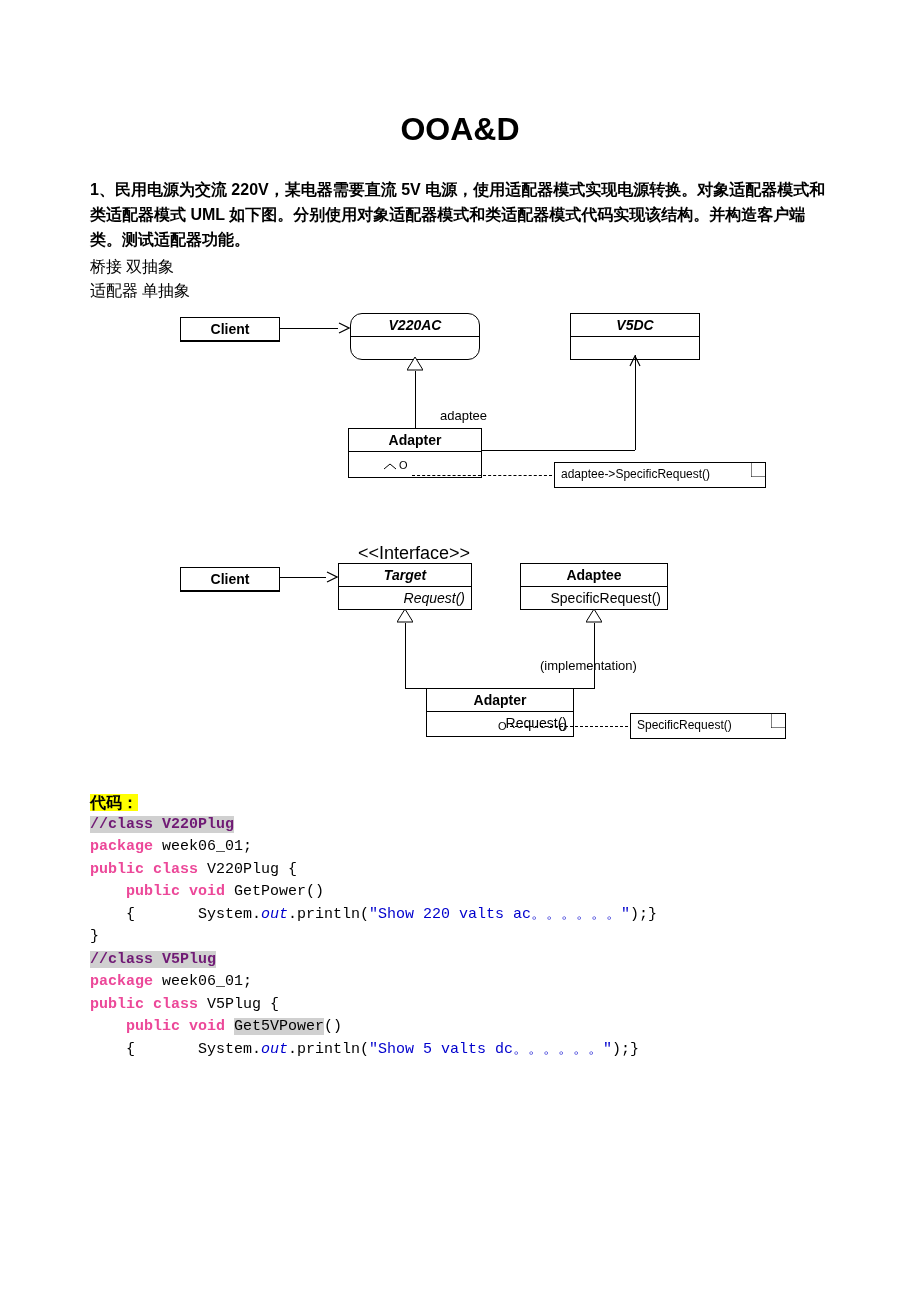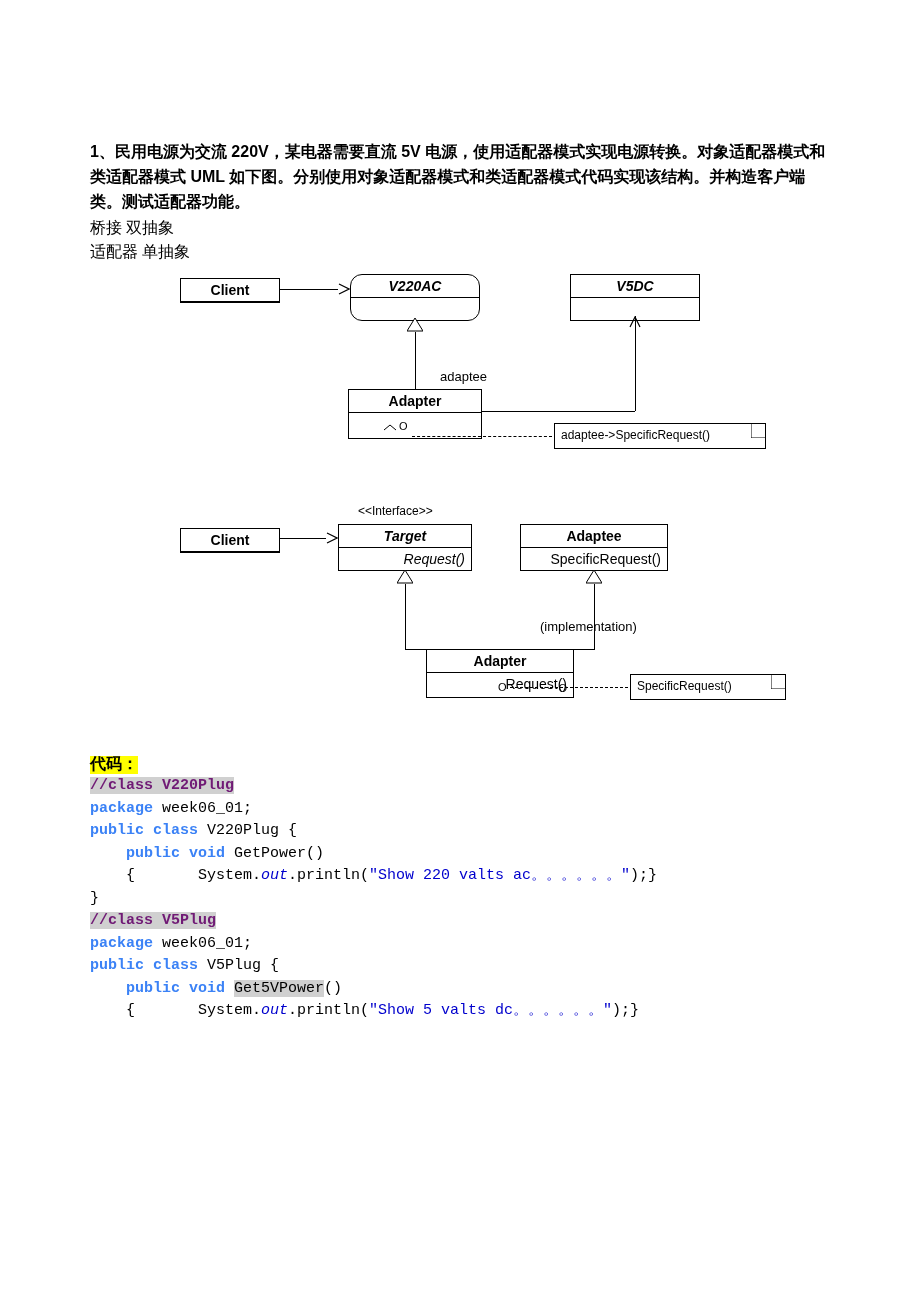--- a/index.html
+++ b/index.html
@@ -85,44 +85,45 @@
     font-size:12px; padding:4px 6px;
     box-sizing:border-box;
   }
   .note-fold {
     position:absolute; right:0; top:0; width:14px; height:14px;
   }
   .note-fold svg{display:block;}
 
   
   .code-label {
-    font-family: Liberation Mono, monospace;
+    font-family: Liberation Sans, sans-serif;
     font-size: 16px;
     font-weight: bold;
   }
   .hl-yellow { background: #ffff00; }
   pre.code {
     margin: 0;
     font-family: "Courier New", monospace;
     font-size: 15px;
     line-height: 1.5;
     white-space: pre;
   }
-  .kw { color: #3b82f6; font-weight: bold; }
+  .kw { color: #ec4899; font-weight: bold; }
   .com { color: #701a75; font-weight: bold; }
   .str { color: #0000cd; }
   .it { font-style: italic; }
   .sel { background:#d0d0d0; }
 </style>
 </head>
 <body>
 
 <div class="page">
 
   <div class="title">
+    <span class="line">OOA&amp;D</span>
   </div>
 
   <div class="question">1、民用电源为交流 220V，某电器需要直流 5V 电源，使用适配器模式实现电源转换。对象适配器模式和类适配器模式 UML 如下图。分别使用对象适配器模式和类适配器模式代码实现该结构。并构造客户端类。测试适配器功能。</div>
 
   <div class="notes">
     <div>桥接   双抽象</div>
     <div>适配器  单抽象</div>
   </div>
 
   <div class="diagram" style="width:680px; height:190px; left:20px;">
@@ -182,21 +183,21 @@
           <svg width="14" height="14">
             <polyline points="0,0 14,14 0,14" fill="#fff" stroke="none"></polyline>
             <polyline points="0,0 0,14 14,14" fill="none" stroke="#000"></polyline>
           </svg>
         </span>
     </div>
     <div class="dash-h" style="left:272px; top:162px; width:140px;"></div>
   </div>
 
   <div class="diagram" style="width:680px; height:230px; left:20px; margin-top:40px;">
-    <div class="lbl" style="left:218px; top:0px; font-size:12px;text-align:center;">&lt;&lt;Interface&gt;&gt;</div>
+    <div class="lbl" style="left:218px; top:0px; font-size:18px;text-align:center;">&lt;&lt;Interface&gt;&gt;</div>
 
     <div class="box" style="left:40px; top:24px; width:100px;">
       <div class="hdr bold">Client</div>
     </div>
 
     <div class="box" style="left:198px; top:20px; width:134px;">
       <div class="hdr bold italic">Target</div>
       <div class="sect italic">Request()</div>
     </div>
 

